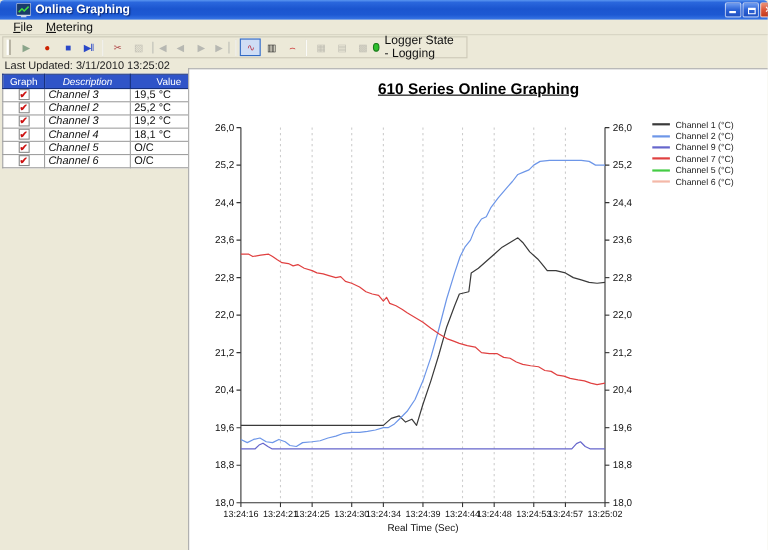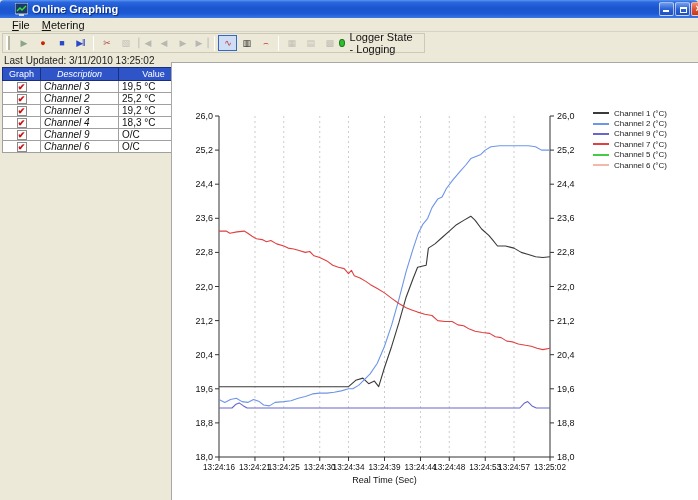--- a/index.html
+++ b/index.html
@@ -163,36 +163,37 @@
         <td class="col-value">25,2 °C</td>
       </tr>
       <tr>
         <td class="col-graph"><span class="cb">✔</span></td>
         <td class="col-desc">Channel 3</td>
         <td class="col-value">19,2 °C</td>
       </tr>
       <tr>
         <td class="col-graph"><span class="cb">✔</span></td>
         <td class="col-desc">Channel 4</td>
-        <td class="col-value">18,3 °C</td>
-      </tr>
-      <tr>
-        <td class="col-graph"><span class="cb">✔</span></td>
-        <td class="col-desc">Channel 9</td>
+        <td class="col-value">18,1 °C</td>
+      </tr>
+      <tr>
+        <td class="col-graph"><span class="cb">✔</span></td>
+        <td class="col-desc">Channel 5</td>
         <td class="col-value">O/C</td>
       </tr>
       <tr>
         <td class="col-graph"><span class="cb">✔</span></td>
         <td class="col-desc">Channel 6</td>
         <td class="col-value">O/C</td>
       </tr>
     </tbody>
 </table>
 
 <div class="chart-panel">
+  <div class="chart-title">610 Series Online Graphing</div>
   <svg class="chart-svg" width="527" height="438" viewBox="0 0 527 438">
       <line x1="82.97826086956522" y1="53" x2="82.97826086956522" y2="394" stroke="#cdcdcd" stroke-width="1" stroke-dasharray="2,3"></line>
       <line x1="111.76086956521739" y1="53" x2="111.76086956521739" y2="394" stroke="#cdcdcd" stroke-width="1" stroke-dasharray="2,3"></line>
       <line x1="147.73913043478262" y1="53" x2="147.73913043478262" y2="394" stroke="#cdcdcd" stroke-width="1" stroke-dasharray="2,3"></line>
       <line x1="176.52173913043478" y1="53" x2="176.52173913043478" y2="394" stroke="#cdcdcd" stroke-width="1" stroke-dasharray="2,3"></line>
       <line x1="212.5" y1="53" x2="212.5" y2="394" stroke="#cdcdcd" stroke-width="1" stroke-dasharray="2,3"></line>
       <line x1="248.47826086956522" y1="53" x2="248.47826086956522" y2="394" stroke="#cdcdcd" stroke-width="1" stroke-dasharray="2,3"></line>
       <line x1="277.2608695652174" y1="53" x2="277.2608695652174" y2="394" stroke="#cdcdcd" stroke-width="1" stroke-dasharray="2,3"></line>
       <line x1="313.2391304347826" y1="53" x2="313.2391304347826" y2="394" stroke="#cdcdcd" stroke-width="1" stroke-dasharray="2,3"></line>
       <line x1="342.02173913043475" y1="53" x2="342.02173913043475" y2="394" stroke="#cdcdcd" stroke-width="1" stroke-dasharray="2,3"></line>

